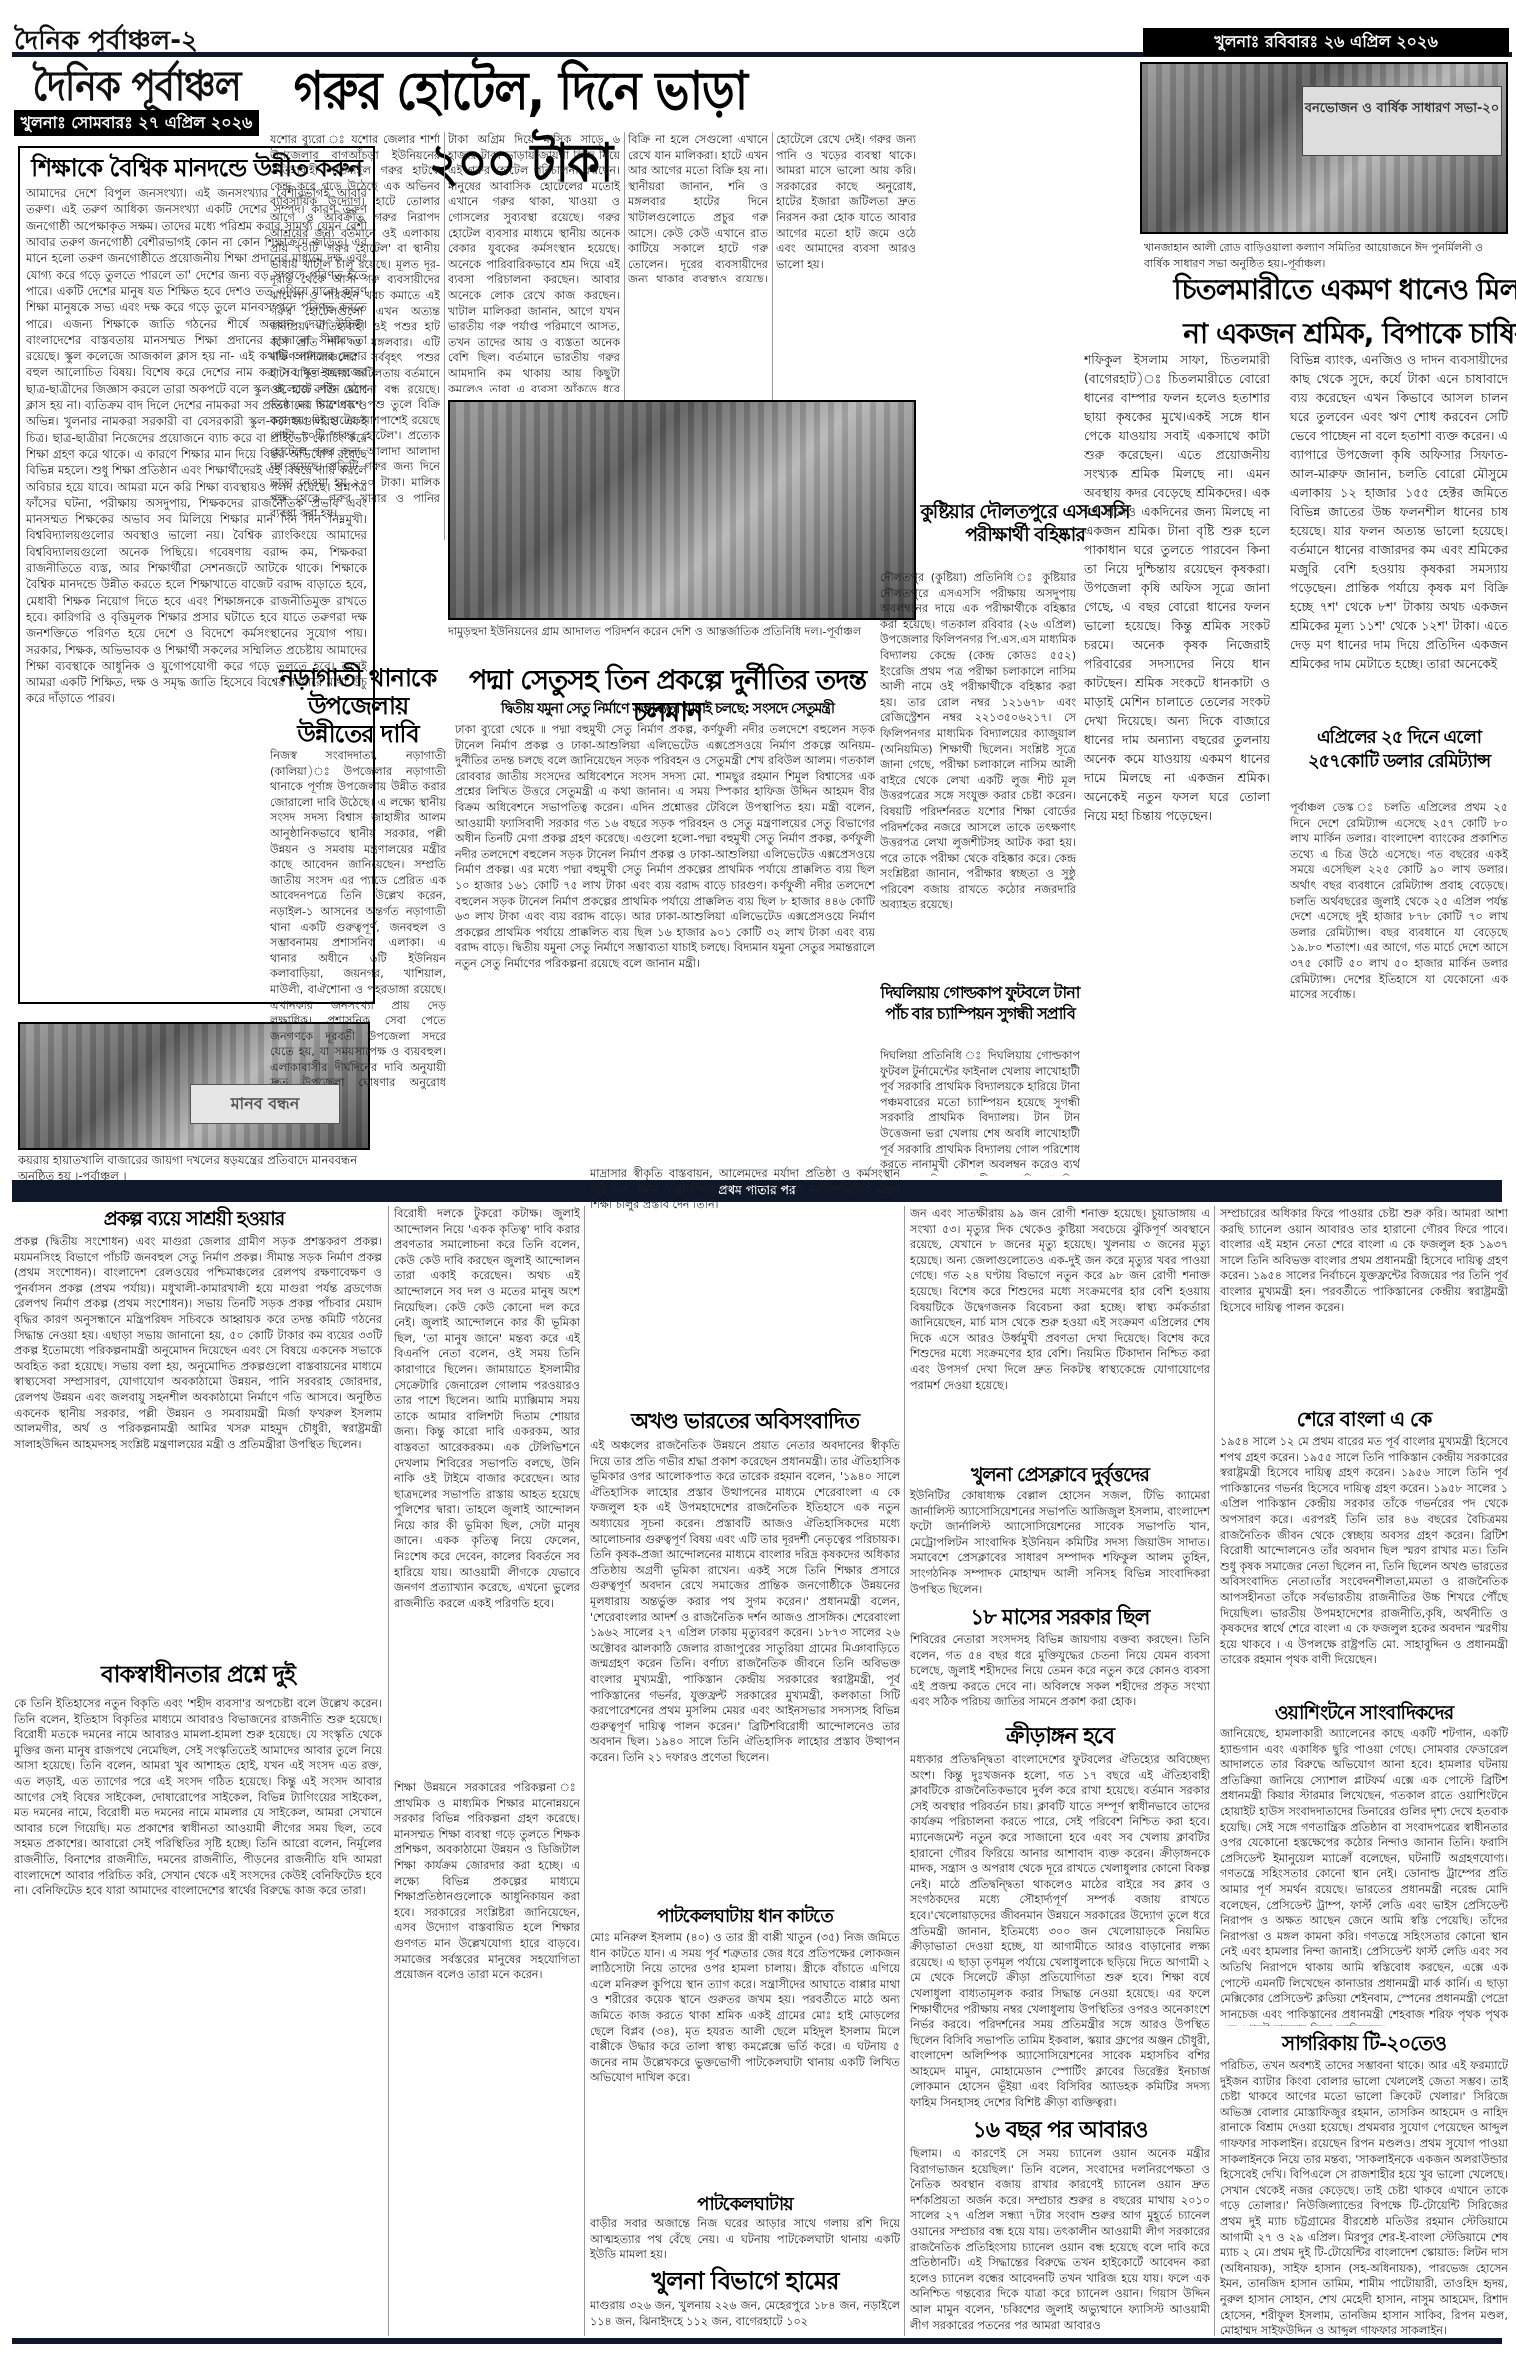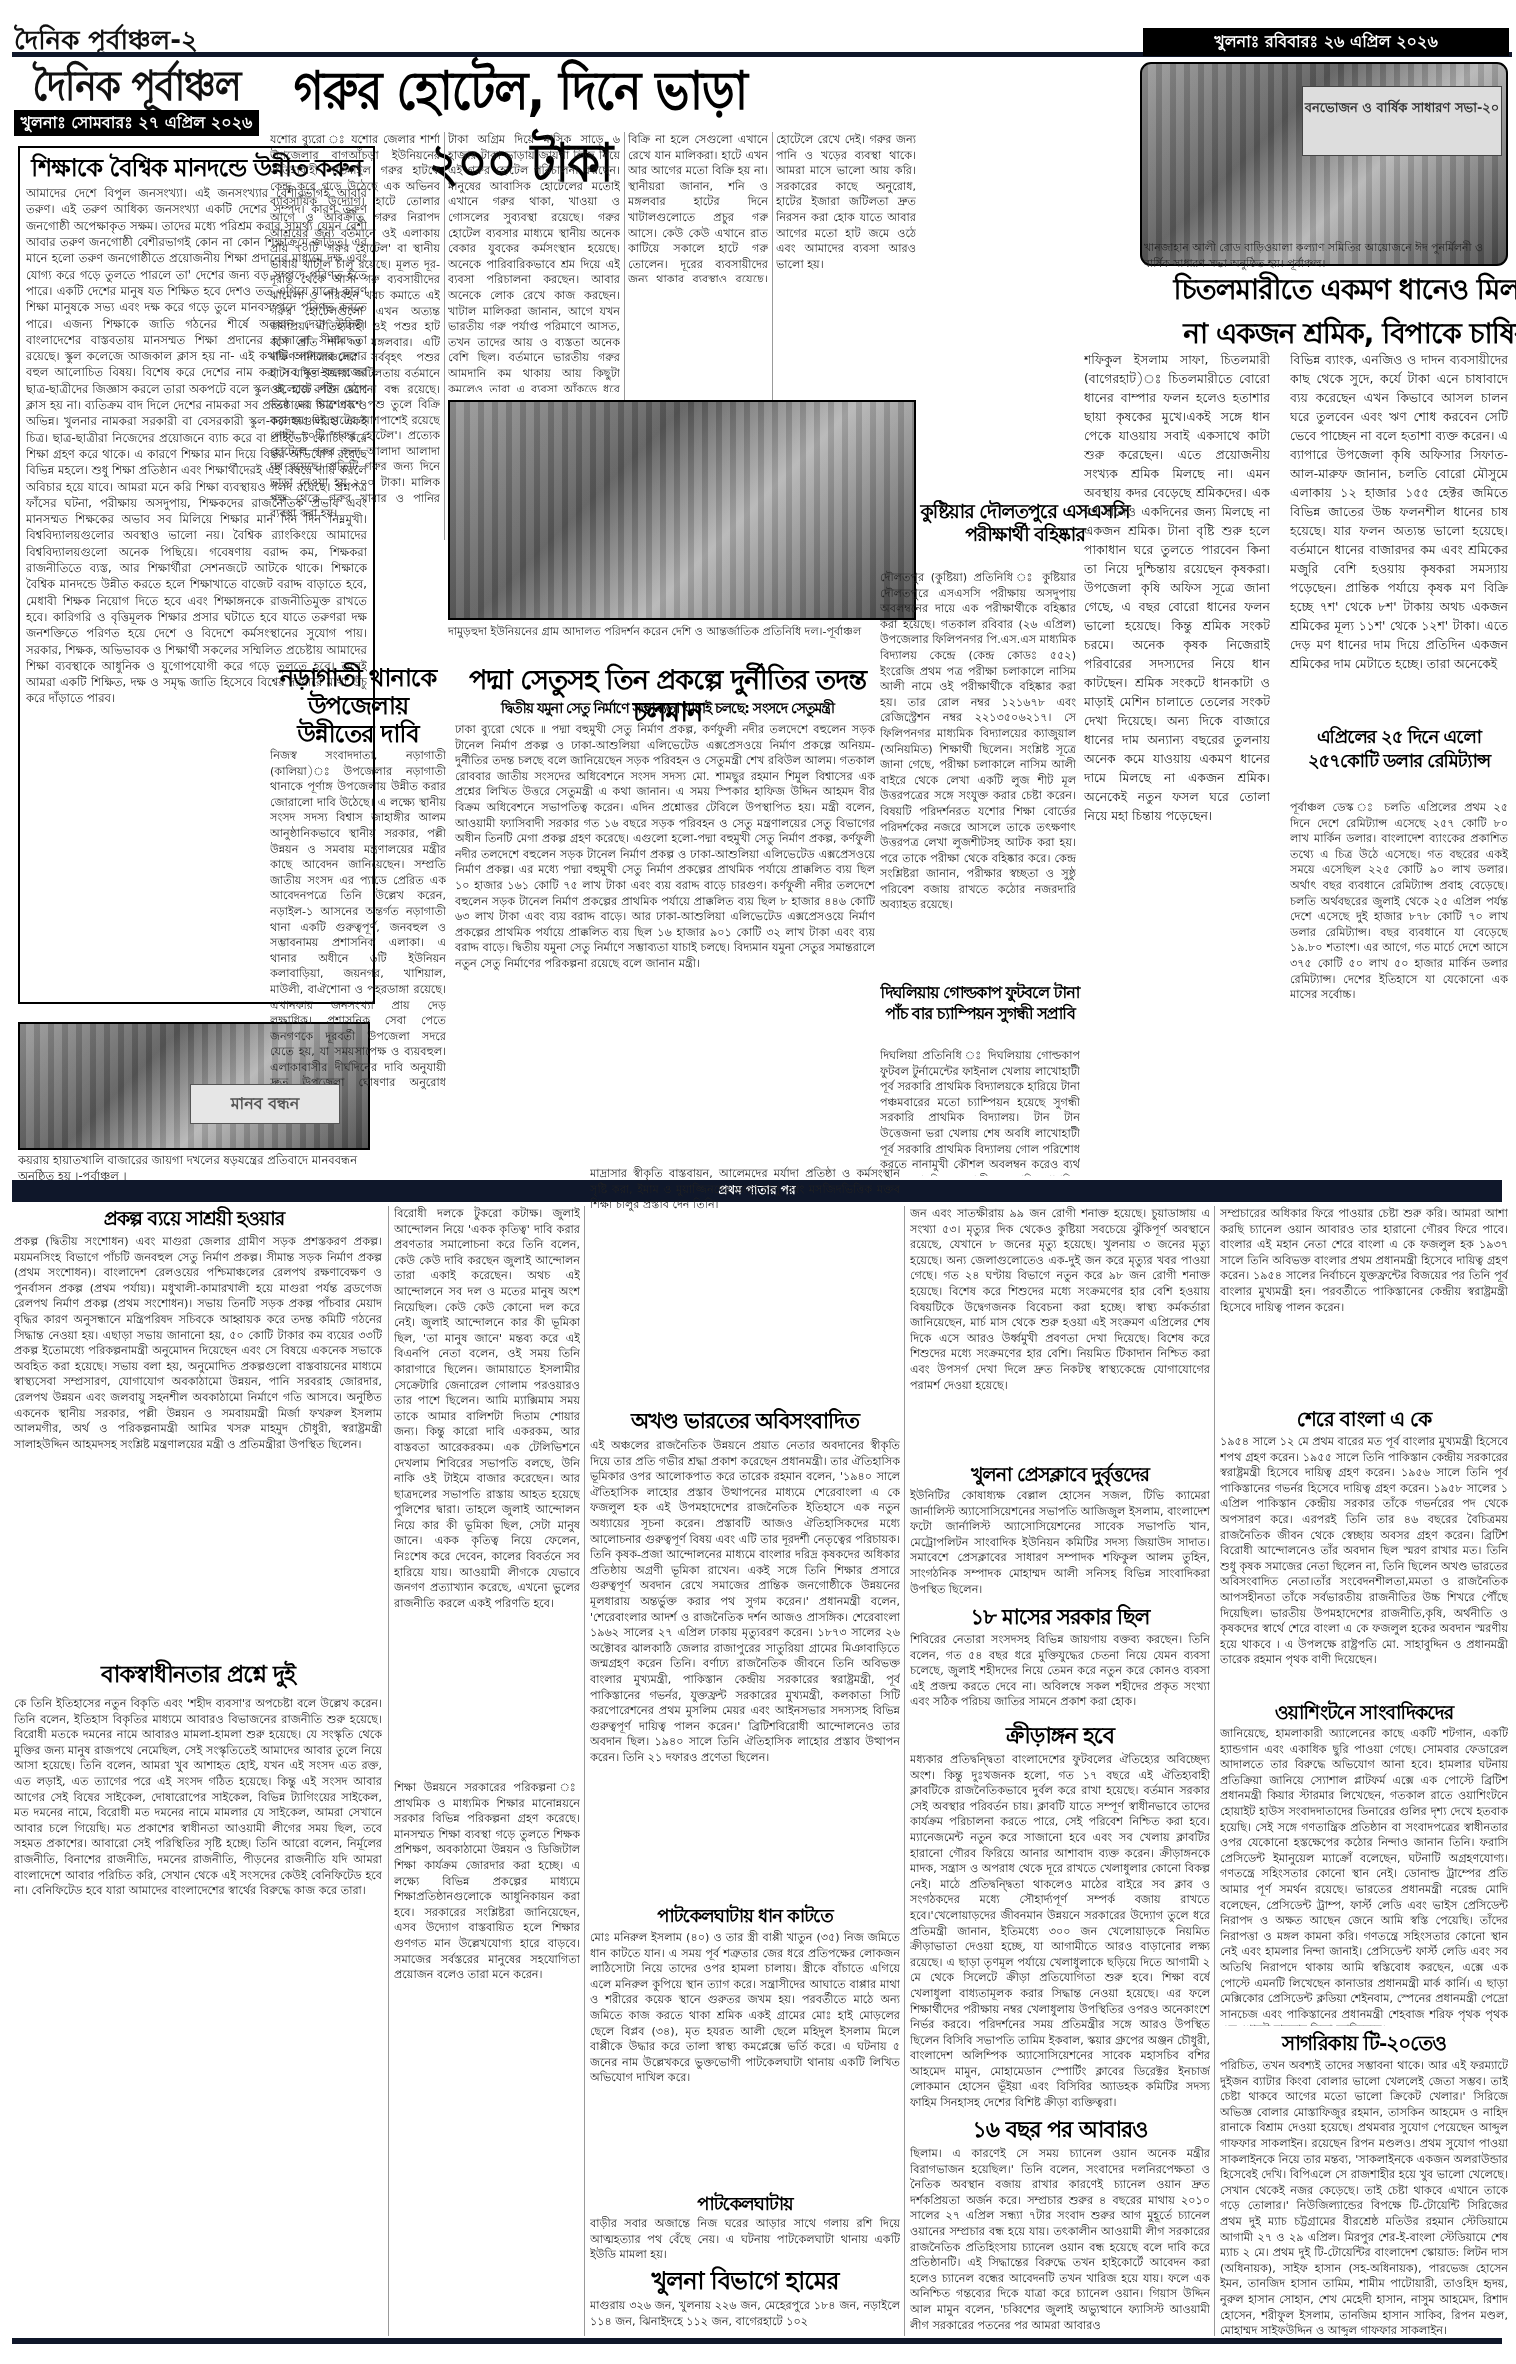--- a/index.html
+++ b/index.html
@@ -56,21 +56,21 @@
 <div class="abs hl" style="left:920px;top:500px;width:210px;font-size:19px;line-height:23px;">কুষ্টিয়ার দৌলতপুরে এসএসসি পরীক্ষার্থী বহিষ্কার</div>
 <div class="abs txt" style="left:880px;top:570px;width:196px;height:410px;">দৌলতপুর (কুষ্টিয়া) প্রতিনিধি ঃ কুষ্টিয়ার দৌলতপুরে এসএসসি পরীক্ষায় অসদুপায় অবলম্বনের দায়ে এক পরীক্ষার্থীকে বহিষ্কার করা হয়েছে। গতকাল রবিবার (২৬ এপ্রিল) উপজেলার ফিলিপনগর পি.এস.এস মাধ্যমিক বিদ্যালয় কেন্দ্রে (কেন্দ্র কোডঃ ৫৫২) ইংরেজি প্রথম পত্র পরীক্ষা চলাকালে নাসিম আলী নামে ওই পরীক্ষার্থীকে বহিষ্কার করা হয়। তার রোল নম্বর ১২১৬৭৮ এবং রেজিস্ট্রেশন নম্বর ২২১৩৫০৬২১৭। সে ফিলিপনগর মাধ্যমিক বিদ্যালয়ের ক্যাজুয়াল (অনিয়মিত) শিক্ষার্থী ছিলেন। সংশ্লিষ্ট সূত্রে জানা গেছে, পরীক্ষা চলাকালে নাসিম আলী বাইরে থেকে লেখা একটি লুজ শীট মূল উত্তরপত্রের সঙ্গে সংযুক্ত করার চেষ্টা করেন। বিষয়টি পরিদর্শনরত যশোর শিক্ষা বোর্ডের পরিদর্শকের নজরে আসলে তাকে তৎক্ষণাৎ উত্তরপত্র লেখা লুজশীটসহ আটক করা হয়। পরে তাকে পরীক্ষা থেকে বহিষ্কার করে। কেন্দ্র সংশ্লিষ্টরা জানান, পরীক্ষার স্বচ্ছতা ও সুষ্ঠু পরিবেশ বজায় রাখতে কঠোর নজরদারি অব্যাহত রয়েছে।</div>
 
 <div class="abs hl" style="left:455px;top:664px;width:425px;font-size:27px;line-height:32px;">পদ্মা সেতুসহ তিন প্রকল্পে দুর্নীতির তদন্ত চলমান</div>
 <div class="abs hl" style="left:455px;top:698px;width:425px;font-size:14px;line-height:20px;">দ্বিতীয় যমুনা সেতু নির্মাণে সম্ভাব্যতা যাচাই চলছে: সংসদে সেতুমন্ত্রী</div>
 <div class="abs txt" style="left:455px;top:722px;width:420px;height:340px;">ঢাকা ব্যুরো থেকে ॥ পদ্মা বহুমুখী সেতু নির্মাণ প্রকল্প, কর্ণফুলী নদীর তলদেশে বহুলেন সড়ক টানেল নির্মাণ প্রকল্প ও ঢাকা-আশুলিয়া এলিভেটেড এক্সপ্রেসওয়ে নির্মাণ প্রকল্পে অনিয়ম-দুর্নীতির তদন্ত চলছে বলে জানিয়েছেন সড়ক পরিবহন ও সেতুমন্ত্রী শেখ রবিউল আলম। গতকাল রোববার জাতীয় সংসদের অধিবেশনে সংসদ সদস্য মো. শামছুর রহমান শিমুল বিশ্বাসের এক প্রশ্নের লিখিত উত্তরে সেতুমন্ত্রী এ কথা জানান। এ সময় স্পিকার হাফিজ উদ্দিন আহমদ বীর বিক্রম অধিবেশনে সভাপতিত্ব করেন। এদিন প্রশ্নোত্তর টেবিলে উপস্থাপিত হয়। মন্ত্রী বলেন, আওয়ামী ফ্যাসিবাদী সরকার গত ১৬ বছরে সড়ক পরিবহন ও সেতু মন্ত্রণালয়ের সেতু বিভাগের অধীন তিনটি মেগা প্রকল্প গ্রহণ করেছে। এগুলো হলো-পদ্মা বহুমুখী সেতু নির্মাণ প্রকল্প, কর্ণফুলী নদীর তলদেশে বহুলেন সড়ক টানেল নির্মাণ প্রকল্প ও ঢাকা-আশুলিয়া এলিভেটেড এক্সপ্রেসওয়ে নির্মাণ প্রকল্প। এর মধ্যে পদ্মা বহুমুখী সেতু নির্মাণ প্রকল্পের প্রাথমিক পর্যায়ে প্রাক্কলিত ব্যয় ছিল ১০ হাজার ১৬১ কোটি ৭৫ লাখ টাকা এবং ব্যয় বরাদ্দ বাড়ে চারগুণ। কর্ণফুলী নদীর তলদেশে বহুলেন সড়ক টানেল নির্মাণ প্রকল্পের প্রাথমিক পর্যায়ে প্রাক্কলিত ব্যয় ছিল ৮ হাজার ৪৪৬ কোটি ৬৩ লাখ টাকা এবং ব্যয় বরাদ্দ বাড়ে। আর ঢাকা-আশুলিয়া এলিভেটেড এক্সপ্রেসওয়ে নির্মাণ প্রকল্পের প্রাথমিক পর্যায়ে প্রাক্কলিত ব্যয় ছিল ১৬ হাজার ৯০১ কোটি ৩২ লাখ টাকা এবং ব্যয় বরাদ্দ বাড়ে। দ্বিতীয় যমুনা সেতু নির্মাণে সম্ভাব্যতা যাচাই চলছে। বিদ্যমান যমুনা সেতুর সমান্তরালে নতুন সেতু নির্মাণের পরিকল্পনা রয়েছে বলে জানান মন্ত্রী।</div>
 
 <div class="abs hl" style="left:880px;top:982px;width:200px;font-size:16px;line-height:21px;">দিঘলিয়ায় গোল্ডকাপ ফুটবলে টানা পাঁচ বার চ্যাম্পিয়ন সুগন্ধী সপ্রাবি</div>
 <div class="abs txt" style="left:880px;top:1048px;width:200px;height:128px;">দিঘলিয়া প্রতিনিধি ঃ দিঘলিয়ায় গোল্ডকাপ ফুটবল টুর্নামেন্টের ফাইনাল খেলায় লাখোহাটী পূর্ব সরকারি প্রাথমিক বিদ্যালয়কে হারিয়ে টানা পঞ্চমবারের মতো চ্যাম্পিয়ন হয়েছে সুগন্ধী সরকারি প্রাথমিক বিদ্যালয়। টান টান উত্তেজনা ভরা খেলায় শেষ অবধি লাখোহাটী পূর্ব সরকারি প্রাথমিক বিদ্যালয় গোল পরিশোধ করতে নানামুখী কৌশল অবলম্বন করেও ব্যর্থ হয়। অপরদিকে সুগন্ধী সরকারি প্রাথমিক বিদ্যালয় তাদের বিজয়ের ধারা অব্যাহত রাখতে ধৈর্যের সাথে প্রতিপক্ষকে মোকাবিলা করে পঞ্চমবারের মতো চ্যাম্পিয়ন হওয়ার গৌরব অর্জন করে।</div>
 
-<div class="photo" style="left:1140px;top:62px;width:368px;height:204px;border-radius:11px;">
+<div class="photo" style="left:1140px;top:62px;width:368px;height:172px;">
   <div class="abs" style="left:160px;top:22px;width:200px;height:70px;background:#ddd;border:1px solid #444;font-size:13px;font-weight:bold;text-align:center;line-height:22px;padding-top:10px;z-index:2;color:#333;">বনভোজন ও বার্ষিক সাধারণ সভা-২০</div>
 </div>
 <div class="abs caption" style="left:1144px;top:240px;width:366px;font-size:10.8px;">খানজাহান আলী রোড বাড়িওয়ালা কল্যাণ সমিতির আয়োজনে ঈদ পুনর্মিলনী ও বার্ষিক সাধারণ সভা অনুষ্ঠিত হয়।-পূর্বাঞ্চল।</div>
 
 <div class="abs hl" style="left:1172px;top:268px;width:376px;font-size:28px;line-height:44px;">চিতলমারীতে একমণ ধানেও মিলছে না একজন শ্রমিক, বিপাকে চাষিরা</div>
 <div class="abs txt" style="left:1084px;top:350px;width:186px;height:720px;font-size:12.4px;line-height:19px;">শফিকুল ইসলাম সাফা, চিতলমারী (বাগেরহাট)ঃ চিতলমারীতে বোরো ধানের বাম্পার ফলন হলেও হতাশার ছায়া কৃষকের মুখে।একই সঙ্গে ধান পেকে যাওয়ায় সবাই একসাথে কাটা শুরু করেছেন। এতে প্রয়োজনীয় সংখ্যক শ্রমিক মিলছে না। এমন অবস্থায় কদর বেড়েছে শ্রমিকদের। এক মণ ধানেও একদিনের জন্য মিলছে না একজন শ্রমিক। টানা বৃষ্টি শুরু হলে পাকাধান ঘরে তুলতে পারবেন কিনা তা নিয়ে দুশ্চিন্তায় রয়েছেন কৃষকরা। উপজেলা কৃষি অফিস সূত্রে জানা গেছে, এ বছর বোরো ধানের ফলন ভালো হয়েছে। কিন্তু শ্রমিক সংকট চরমে। অনেক কৃষক নিজেরাই পরিবারের সদস্যদের নিয়ে ধান কাটছেন। শ্রমিক সংকটে ধানকাটা ও মাড়াই মেশিন চালাতে তেলের সংকট দেখা দিয়েছে। অন্য দিকে বাজারে ধানের দাম অন্যান্য বছরের তুলনায় অনেক কমে যাওয়ায় একমণ ধানের দামে মিলছে না একজন শ্রমিক। অনেকেই নতুন ফসল ঘরে তোলা নিয়ে মহা চিন্তায় পড়েছেন।</div>
 <div class="abs txt" style="left:1290px;top:350px;width:218px;height:370px;font-size:12.4px;line-height:19px;">বিভিন্ন ব্যাংক, এনজিও ও দাদন ব্যবসায়ীদের কাছ থেকে সুদে, কর্যে টাকা এনে চাষাবাদে ব্যয় করেছেন এখন কিভাবে আসল চালন ঘরে তুলবেন এবং ঋণ শোধ করবেন সেটি ভেবে পাচ্ছেন না বলে হতাশা ব্যক্ত করেন। এ ব্যাপারে উপজেলা কৃষি অফিসার সিফাত-আল-মারুফ জানান, চলতি বোরো মৌসুমে এলাকায় ১২ হাজার ১৫৫ হেক্টর জমিতে বিভিন্ন জাতের উচ্চ ফলনশীল ধানের চাষ হয়েছে। যার ফলন অত্যন্ত ভালো হয়েছে। বর্তমানে ধানের বাজারদর কম এবং শ্রমিকের মজুরি বেশি হওয়ায় কৃষকরা সমস্যায় পড়েছেন। প্রান্তিক পর্যায়ে কৃষক মণ বিক্রি হচ্ছে ৭শ' থেকে ৮শ' টাকায় অথচ একজন শ্রমিকের মূল্য ১১শ' থেকে ১২শ' টাকা। এতে দেড় মণ ধানের দাম দিয়ে প্রতিদিন একজন শ্রমিকের দাম মেটাতে হচ্ছে। তারা অনেকেই</div>
 
 <div class="abs hl" style="left:1290px;top:725px;width:218px;font-size:18px;line-height:24px;">এপ্রিলের ২৫ দিনে এলো ২৫৭কোটি ডলার রেমিট্যান্স</div>
 <div class="abs txt" style="left:1290px;top:800px;width:218px;height:300px;">পূর্বাঞ্চল ডেস্ক ঃ চলতি এপ্রিলের প্রথম ২৫ দিনে দেশে রেমিট্যান্স এসেছে ২৫৭ কোটি ৮০ লাখ মার্কিন ডলার। বাংলাদেশ ব্যাংকের প্রকাশিত তথ্যে এ চিত্র উঠে এসেছে। গত বছরের একই সময়ে এসেছিল ২২৫ কোটি ৯০ লাখ ডলার। অর্থাৎ বছর ব্যবধানে রেমিট্যান্স প্রবাহ বেড়েছে। চলতি অর্থবছরের জুলাই থেকে ২৫ এপ্রিল পর্যন্ত দেশে এসেছে দুই হাজার ৮৭৮ কোটি ৭০ লাখ ডলার রেমিট্যান্স। বছর ব্যবধানে যা বেড়েছে ১৯.৮০ শতাংশ। এর আগে, গত মার্চে দেশে আসে ৩৭৫ কোটি ৫০ লাখ ৫০ হাজার মার্কিন ডলার রেমিট্যান্স। দেশের ইতিহাসে যা যেকোনো এক মাসের সর্বোচ্চ।</div>

